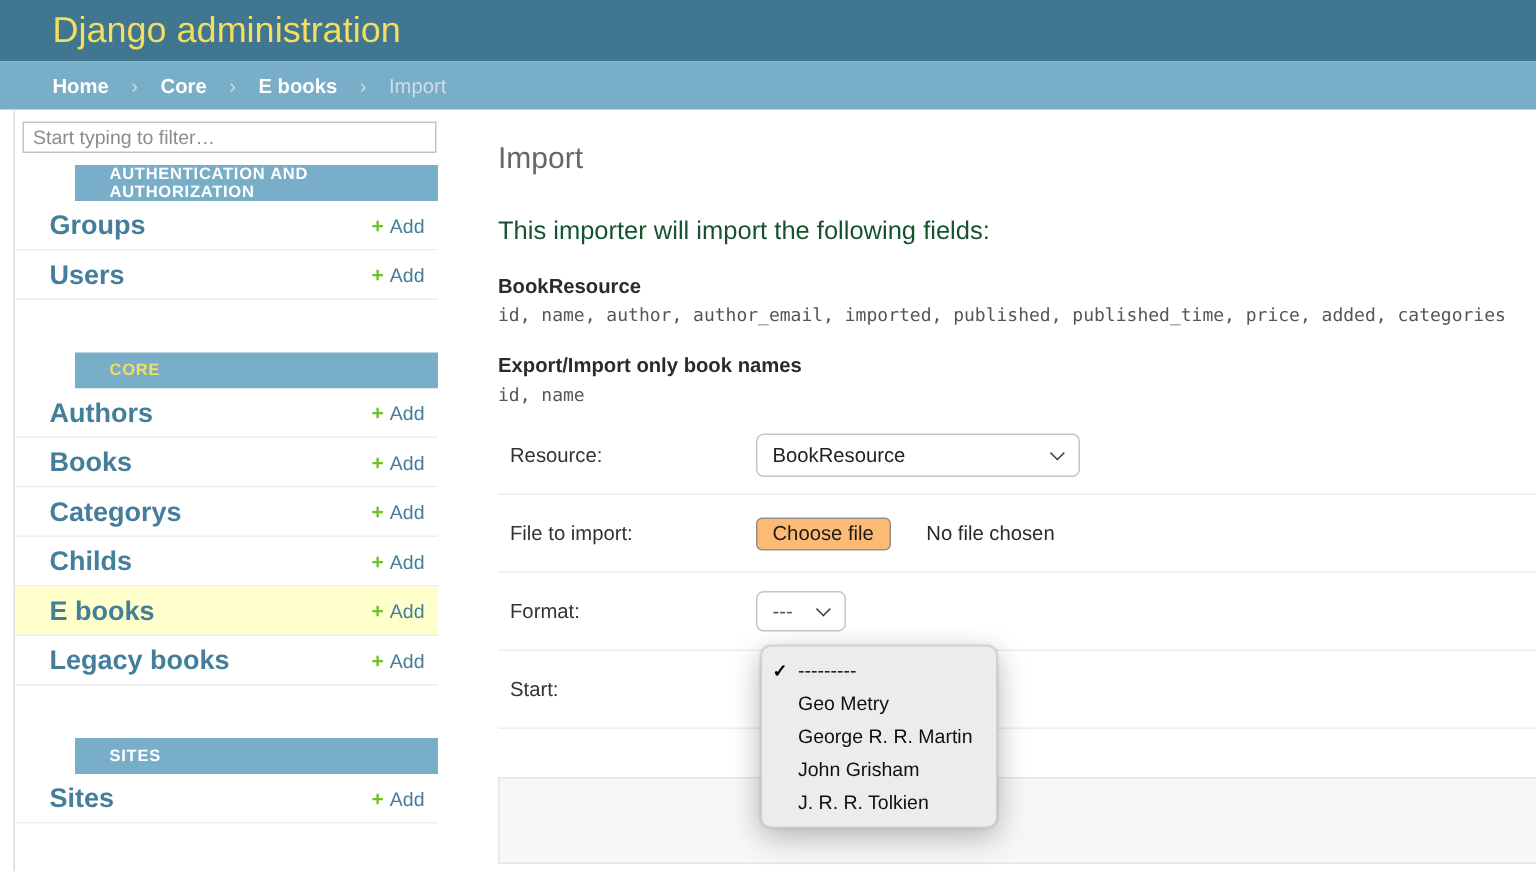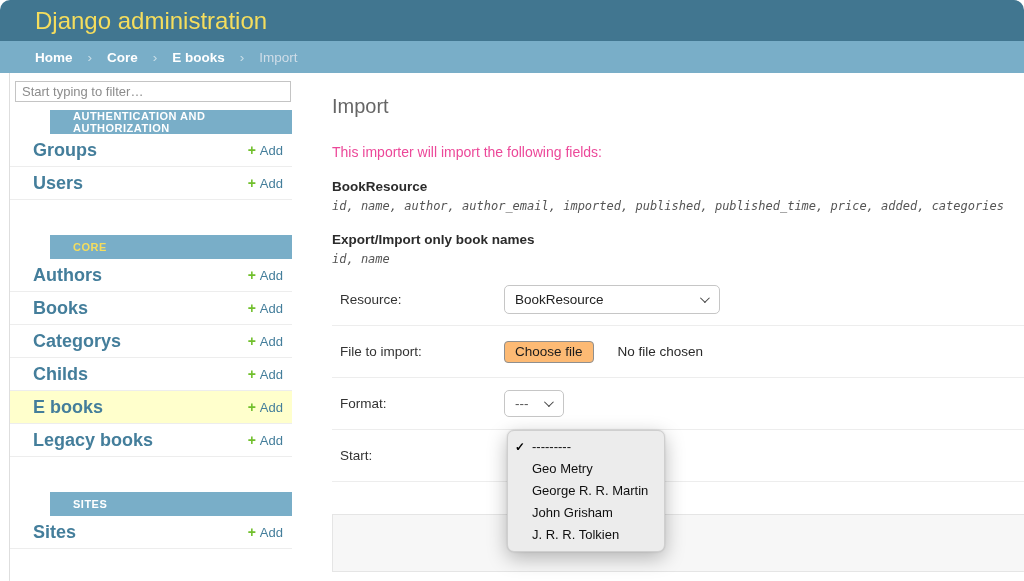--- a/index.html
+++ b/index.html
@@ -1,18 +1,18 @@
 <!DOCTYPE html>
 <html><head>
 <meta charset="utf-8">
 <style>
   * { box-sizing: border-box; margin: 0; padding: 0; }
   html, body { background: #fff; }
   body { font-family: "Liberation Sans", sans-serif; }
-  .page { position: relative; width: 1024px; height: 581px; overflow: hidden; background: #fff; border-radius: 10px; }
+  .page { position: relative; width: 1024px; height: 581px; overflow: hidden; background: #fff; }
 
   
   .app-header { height: 41px; background: #417690; padding-left: 35px; display: flex; align-items: center; }
   .site-title { color: #f5dd5d; font-size: 24px; font-weight: 400; }
 
   
   .breadcrumbs { height: 32px; background: #79aec8; padding-left: 35px; display: flex; align-items: center; gap: 15px; font-size: 13.5px; }
   .breadcrumbs a { color: #ffffff; font-weight: 700; text-decoration: none; cursor: pointer; }
   .breadcrumbs .sep { color: rgba(255,255,255,0.6); }
   .breadcrumbs .current { color: #cfdde8; }
@@ -31,23 +31,23 @@
   .nav-row.selected { background: #ffffcc; }
   .nav-model { color: #447e9b; font-size: 18px; font-weight: 700; text-decoration: none; cursor: pointer; }
   .nav-add { display: flex; align-items: center; gap: 4px; text-decoration: none; cursor: pointer; font-size: 13px; }
   .nav-add .plus { color: #70bf2b; font-weight: 700; font-size: 14px; }
   .nav-add .add-text { color: #447e9b; }
   .nav-gap { height: 35px; }
 
   
   .main { flex: 1; margin-left: 40px; padding-top: 22px; }
   .main h1 { font-size: 20px; font-weight: 400; color: #666; }
-  .intro { margin-top: 26px; font-size: 14px; color: #ec4899; }
+  .intro { margin-top: 26px; font-size: 17px; color: #14532d; }
   .res-name { margin-top: 19px; font-size: 13.5px; font-weight: 700; color: #2b2b2b; }
-  .mono { margin-top: 5px; font-family: "DejaVu Sans Mono", monospace; font-size: 12px; color: #555; white-space: nowrap; font-style: italic; }
+  .mono { margin-top: 5px; font-family: "DejaVu Sans Mono", monospace; font-size: 12px; color: #555; white-space: nowrap; }
 
   .import-form { margin-top: 8px; }
   .form-row { min-height: 52px; display: flex; align-items: center; border-bottom: 1px solid #ededed; }
   .form-label { width: 172px; padding-left: 8px; font-size: 13.5px; color: #333; }
 
   .select-box { height: 29px; width: 216px; border: 1px solid #c6c6c6; border-radius: 5px; background: #fff; display: flex; align-items: center; padding: 0 12px 0 10px; font-size: 13.5px; color: #222; cursor: pointer; }
   .select-box .chev { margin-left: auto; width: 7px; height: 7px; border-right: 1.8px solid #444; border-bottom: 1.8px solid #444; transform: rotate(45deg) translateY(-2px); }
   .select-box.small { width: 60px; height: 27px; color: #555; }
 
   .file-btn { height: 22px; border: 1px solid #8f8f8f; border-radius: 4px; background: #fdba74; font-size: 13.5px; font-family: "Liberation Sans", sans-serif; color: #1c1c1c; padding: 0 10px; cursor: pointer; }

